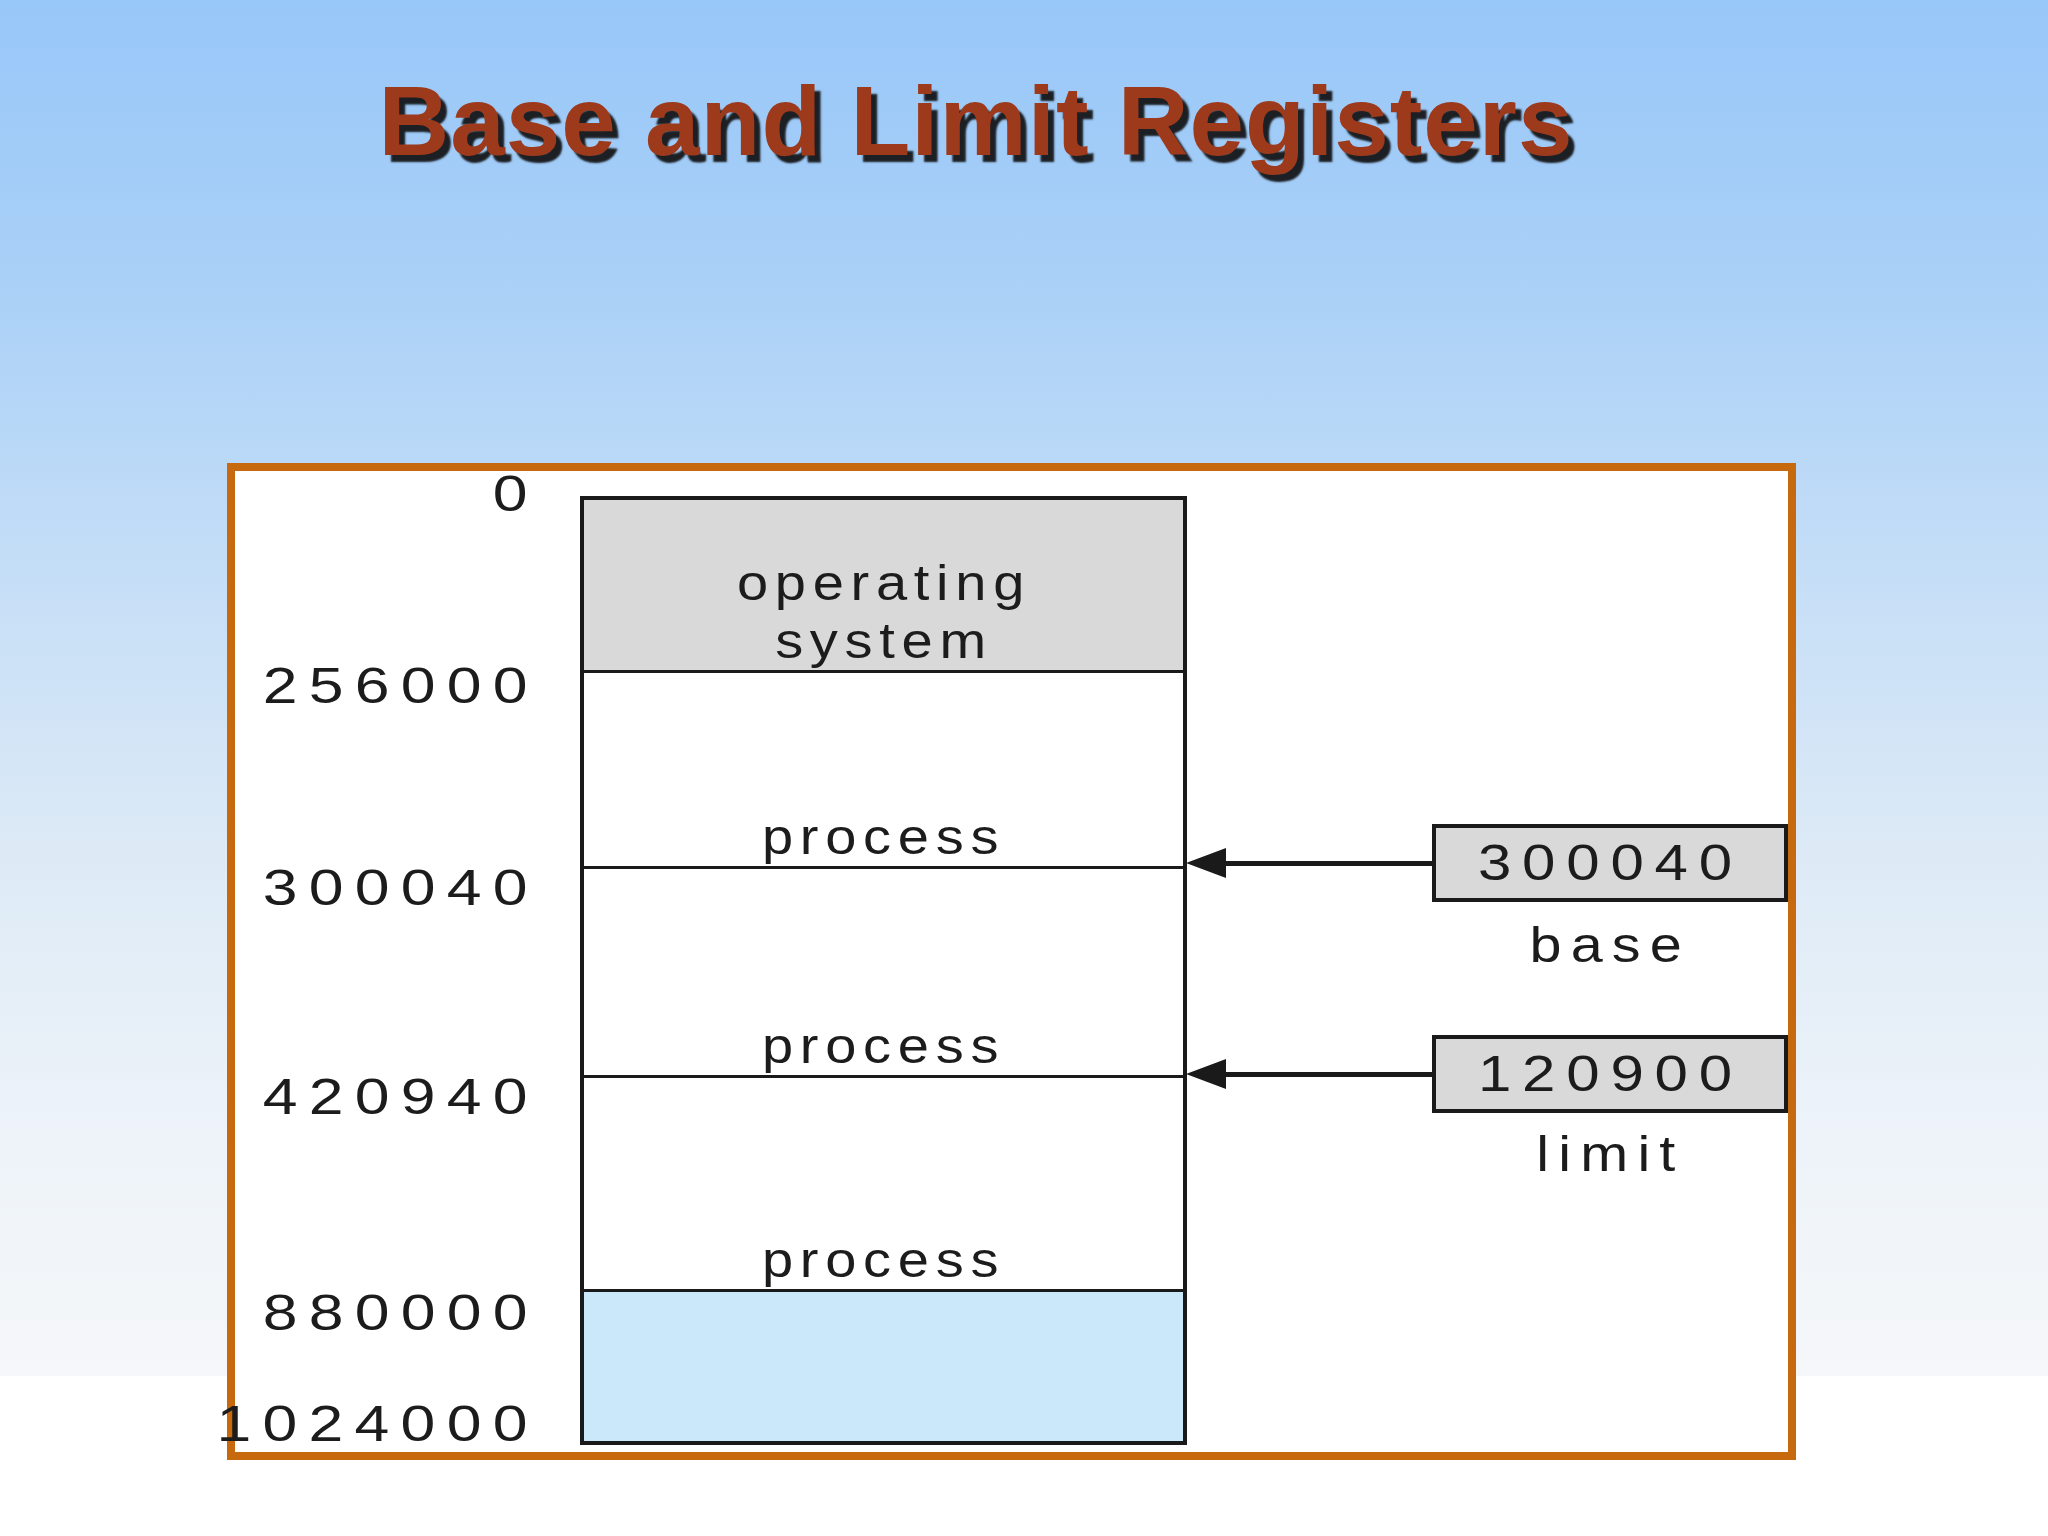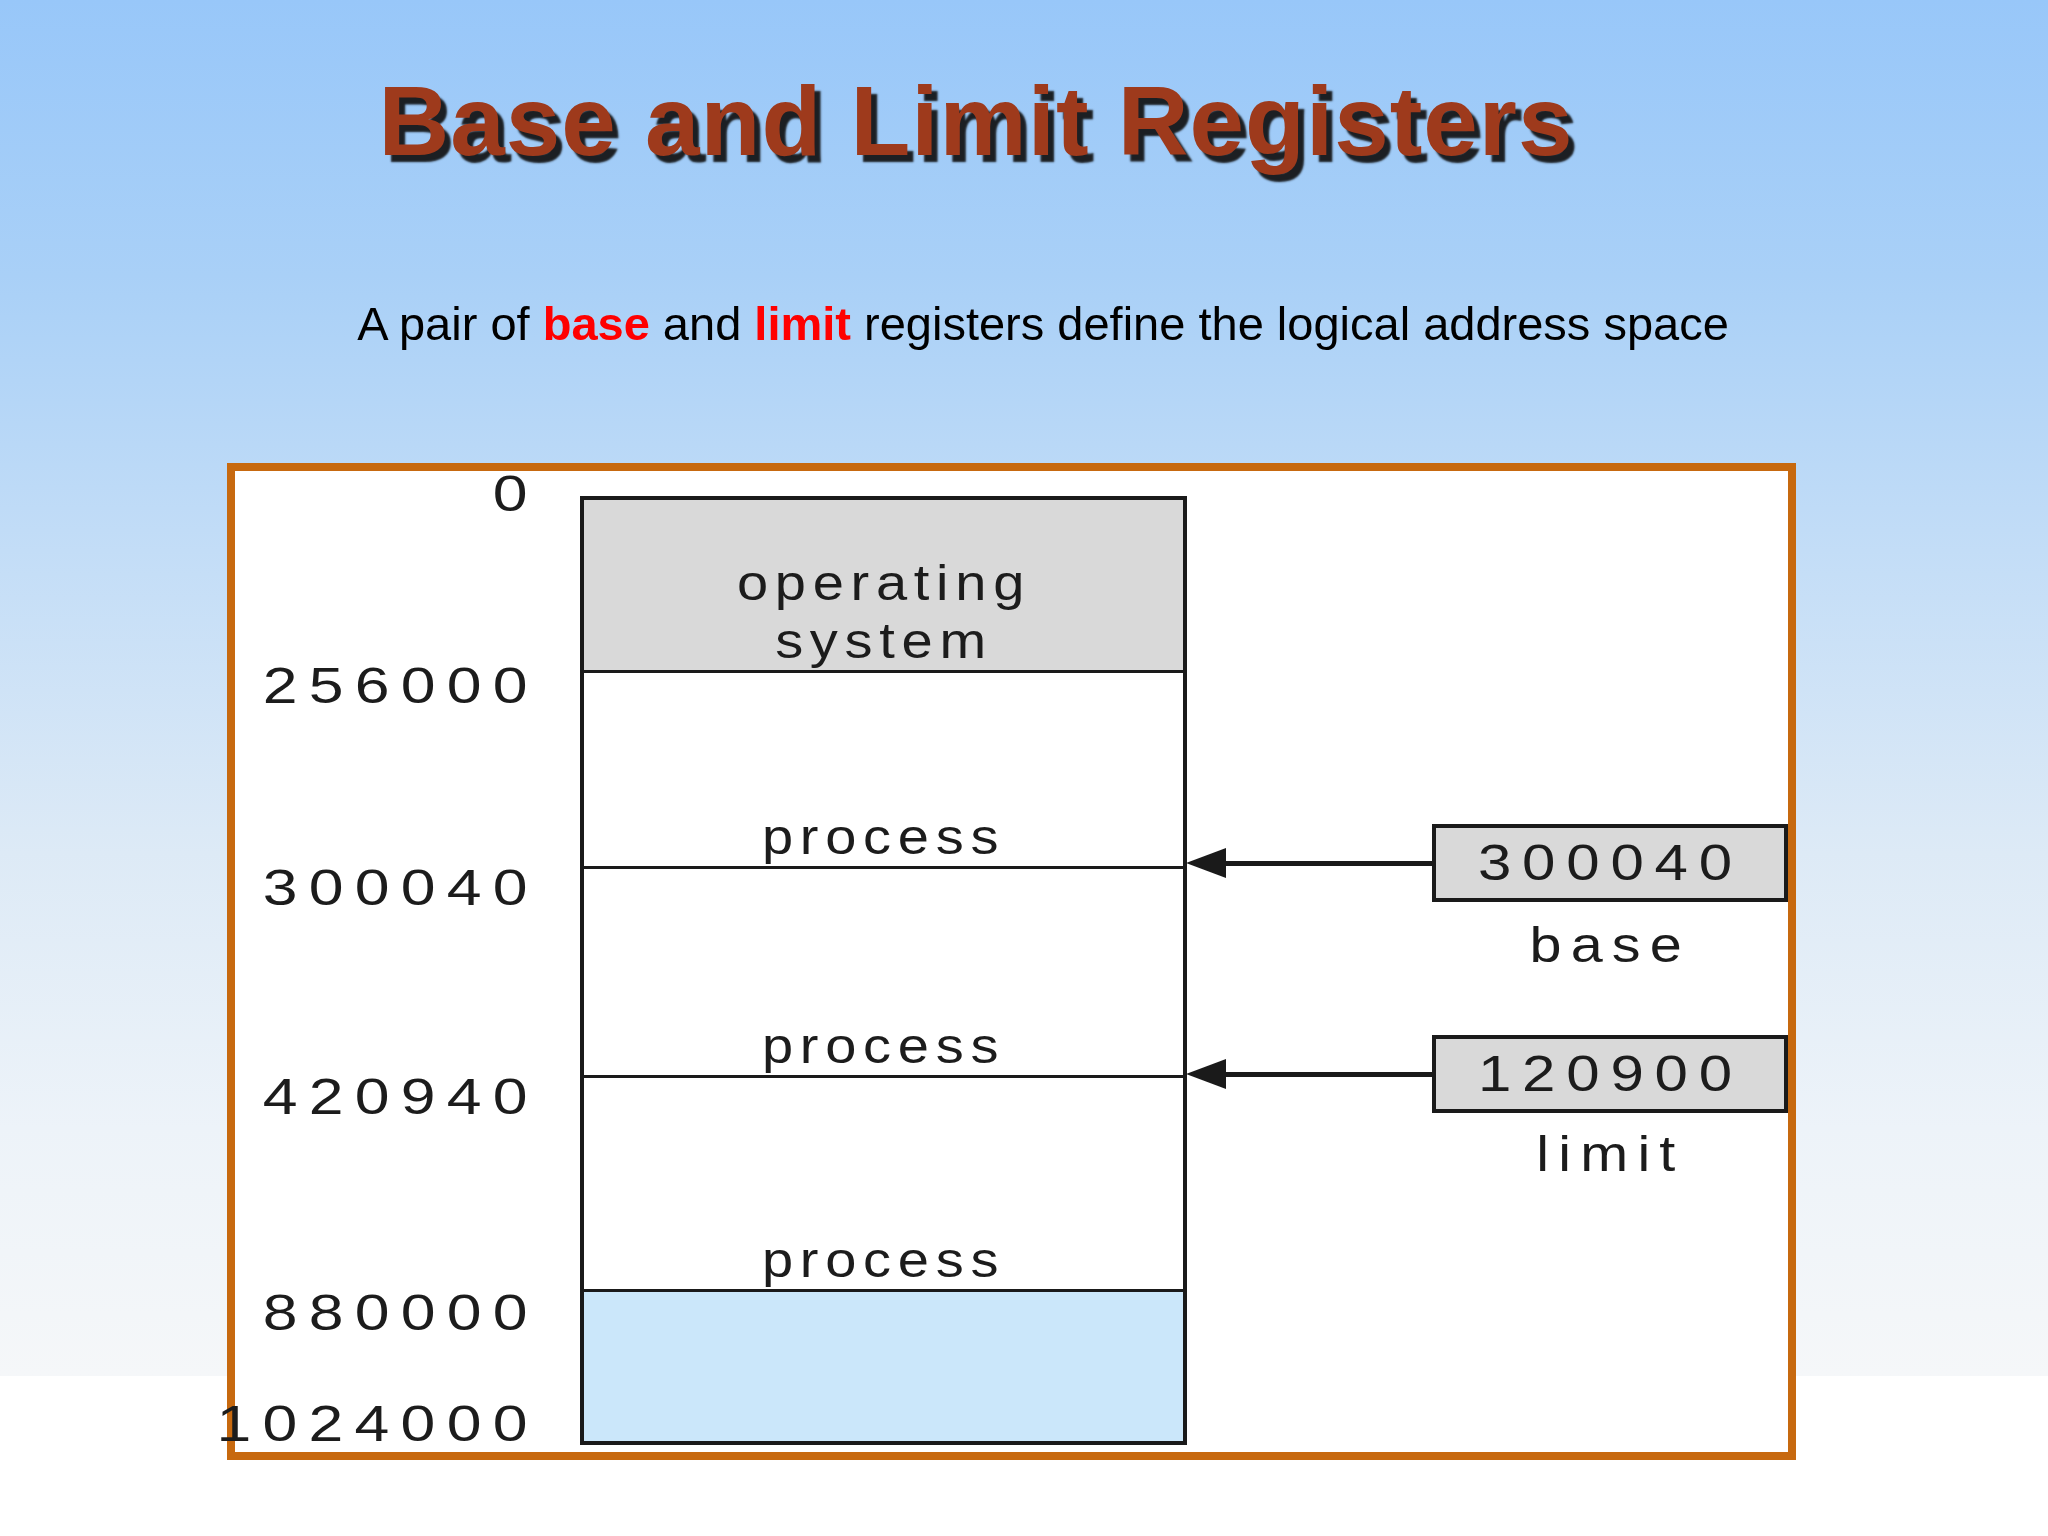--- a/index.html
+++ b/index.html
@@ -80,21 +80,20 @@
   }
   .reg-caption span{display:inline-block;transform:scaleX(1.15);}
 </style>
 </head>
 <body>
 
 <div class="slide">
 
   <h1 class="title">Base and Limit Registers</h1>
 
-  <p class="subtitle"><span>A pair of </span><span class="em">base</span><span> and </span><span class="em">limit</span><span> registers define the logical address space</span></p>
 
   <div class="panel"></div>
 
   <div class="addr-rail">
     <span class="addr" style="top:466px;">0</span>
     <span class="addr" style="top:658px;">256000</span>
     <span class="addr" style="top:860px;">300040</span>
     <span class="addr" style="top:1069px;">420940</span>
     <span class="addr" style="top:1285px;">880000</span>
     <span class="addr" style="top:1396px;">1024000</span>

